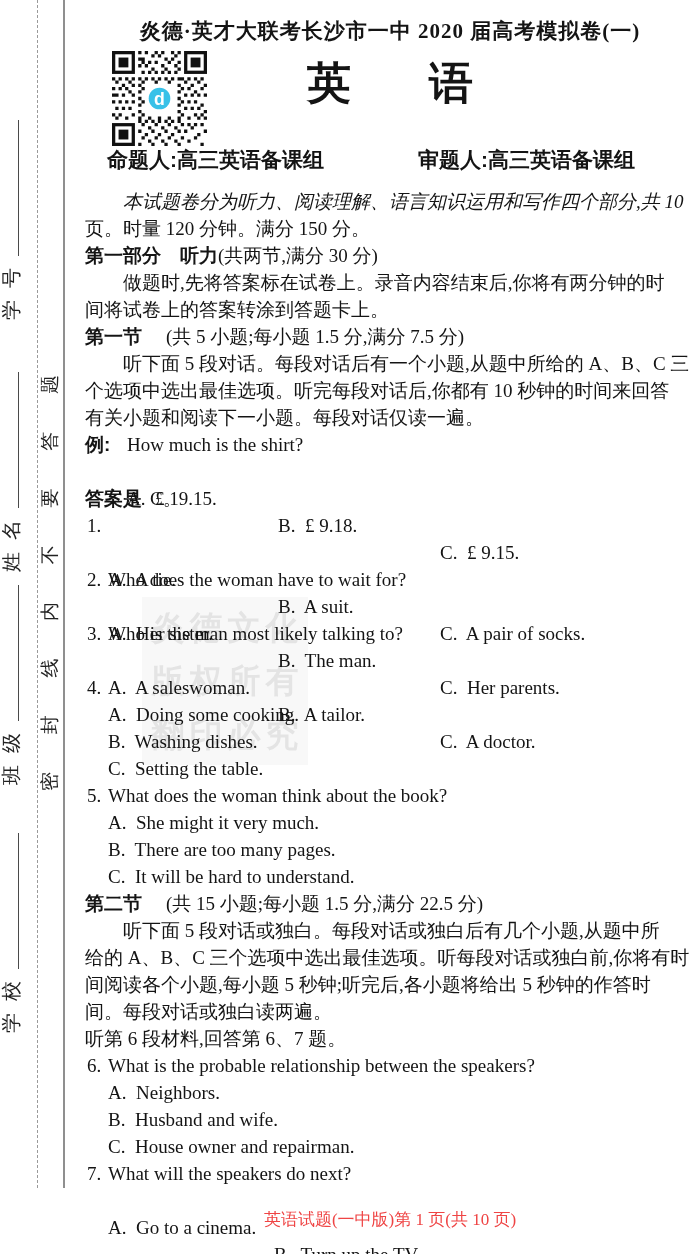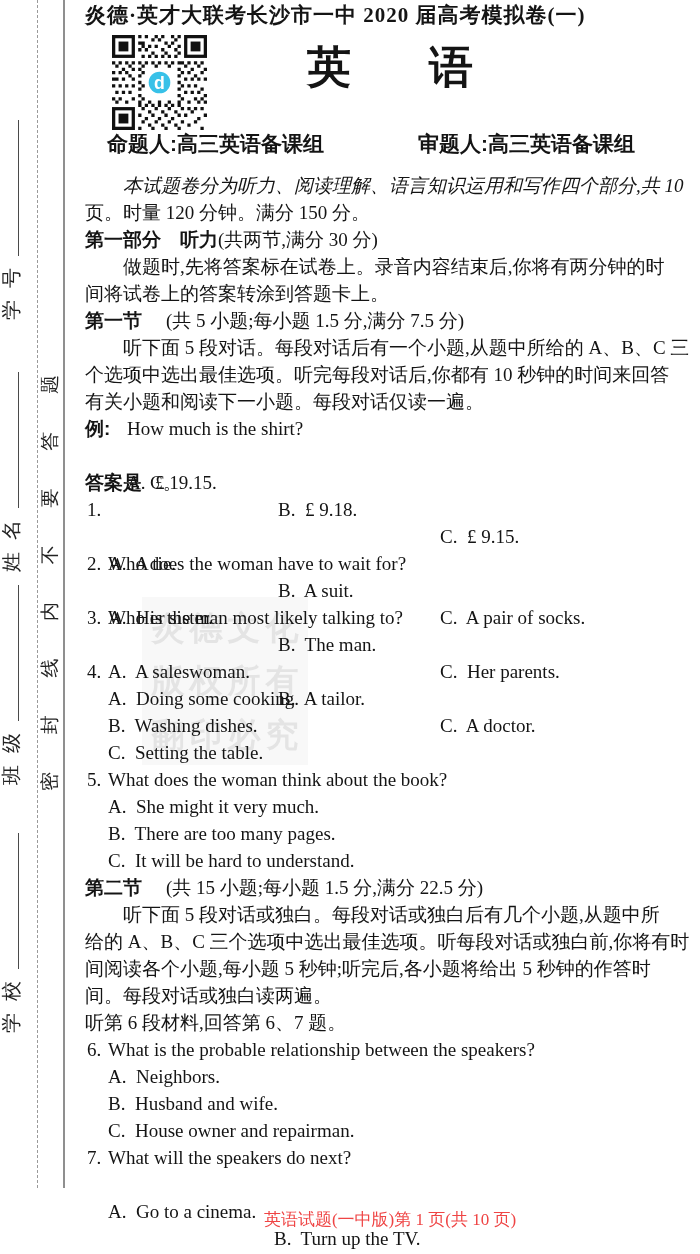--- a/index.html
+++ b/index.html
@@ -16,21 +16,21 @@
   .seal-phrase{position:absolute;left:-160px;top:572px;width:416px;height:22px;transform:rotate(-90deg);
                display:flex;justify-content:space-between;font-size:19px;color:#222;}
   
   .watermark{position:absolute;left:142px;top:597px;width:166px;height:168px;background:rgba(0,0,0,0.028);
              display:flex;flex-direction:column;justify-content:space-around;align-items:center;z-index:1;
              padding:4px 0;box-sizing:border-box;}
   .wm-line{font-family:Liberation Sans, sans-serif;font-weight:bold;font-size:33px;
            line-height:1;color:rgba(60,60,60,0.10);letter-spacing:5px;text-indent:5px;white-space:nowrap;}
   
   .content{position:absolute;left:85px;top:0;width:610px;z-index:2;font-size:19px;line-height:27px;}
-  .exam-title{margin-top:0;height:30px;line-height:30px;font-weight:bold;
+  .exam-title{margin-top:16px;height:30px;line-height:30px;text-align:center;font-weight:bold;
               font-size:21px;letter-spacing:1px;white-space:nowrap;}
   .title-block{position:relative;height:100px;}
   .qr{position:absolute;left:27px;top:5px;width:95px;height:95px;}
   .subject{position:absolute;left:0;top:16px;width:100%;display:flex;justify-content:center;gap:78px;
            font-size:44px;line-height:1;font-weight:bold;}
   .people{position:relative;height:28px;font-family:"Liberation Sans","DejaVu Sans",sans-serif;
           font-weight:bold;font-size:21px;line-height:28px;white-space:nowrap;}
   .people .p1{position:absolute;left:22px;}
   .people .p2{position:absolute;left:333px;}
   .line{height:27px;white-space:pre-wrap;}

